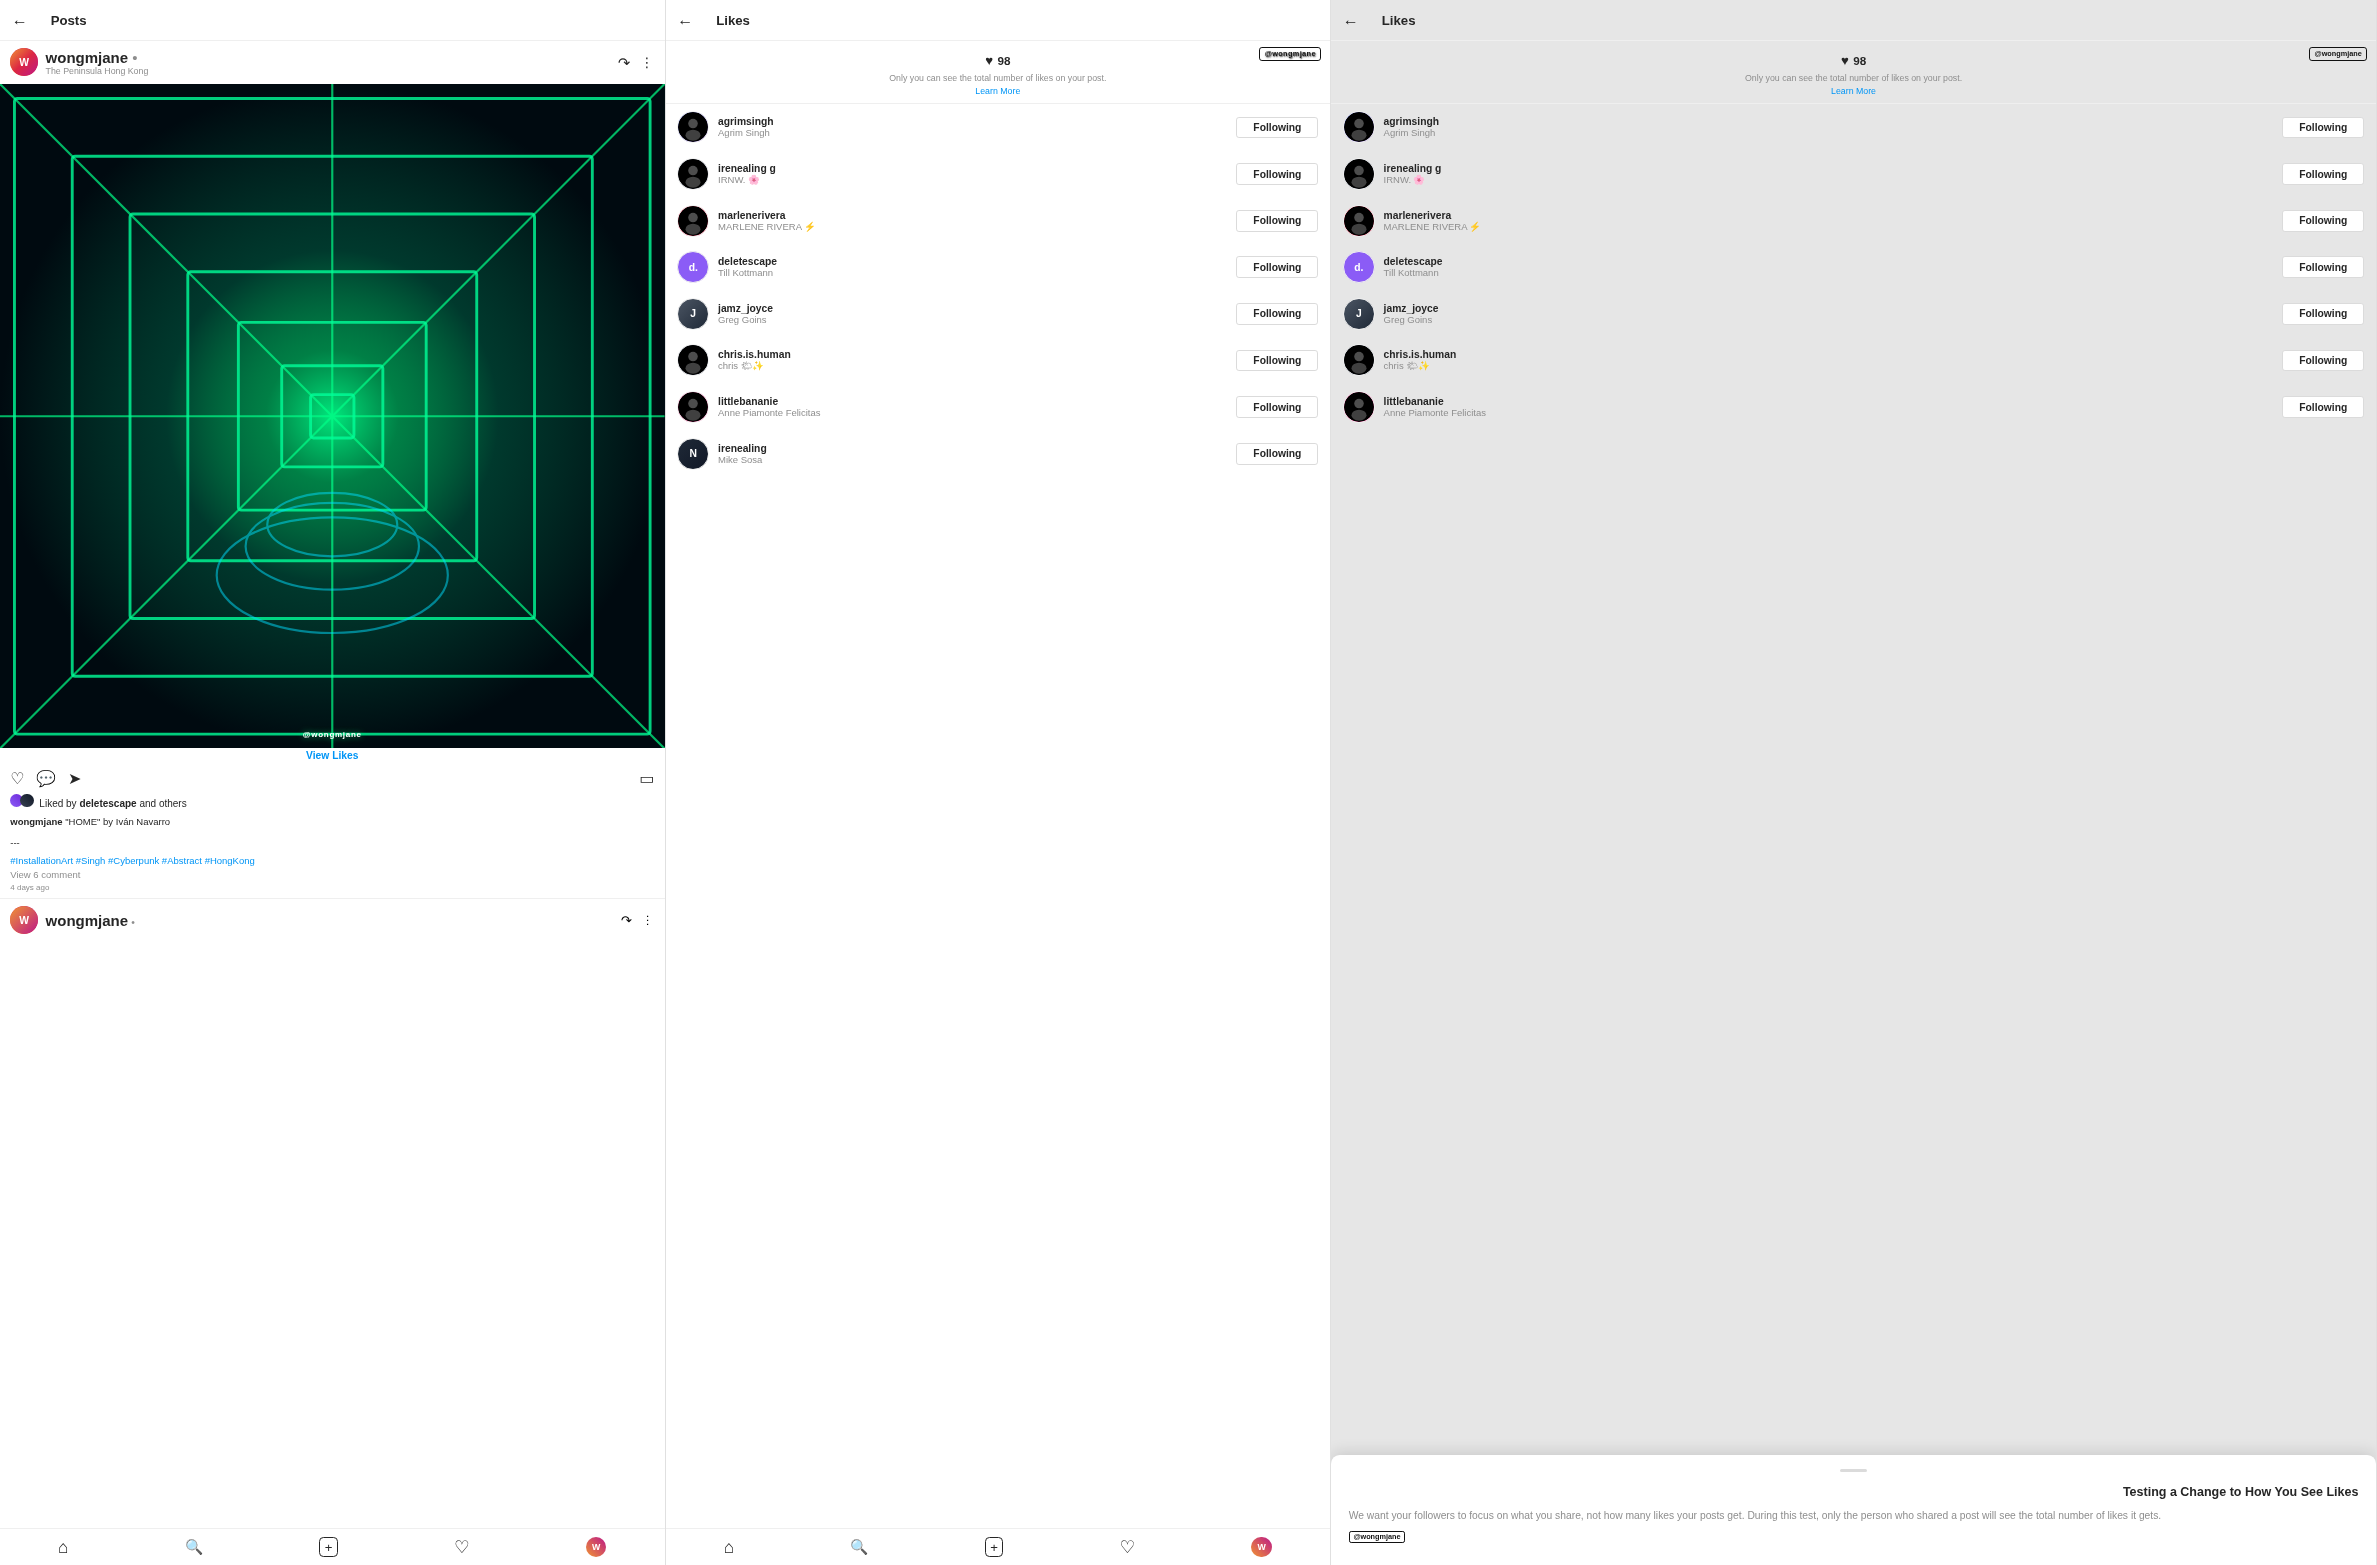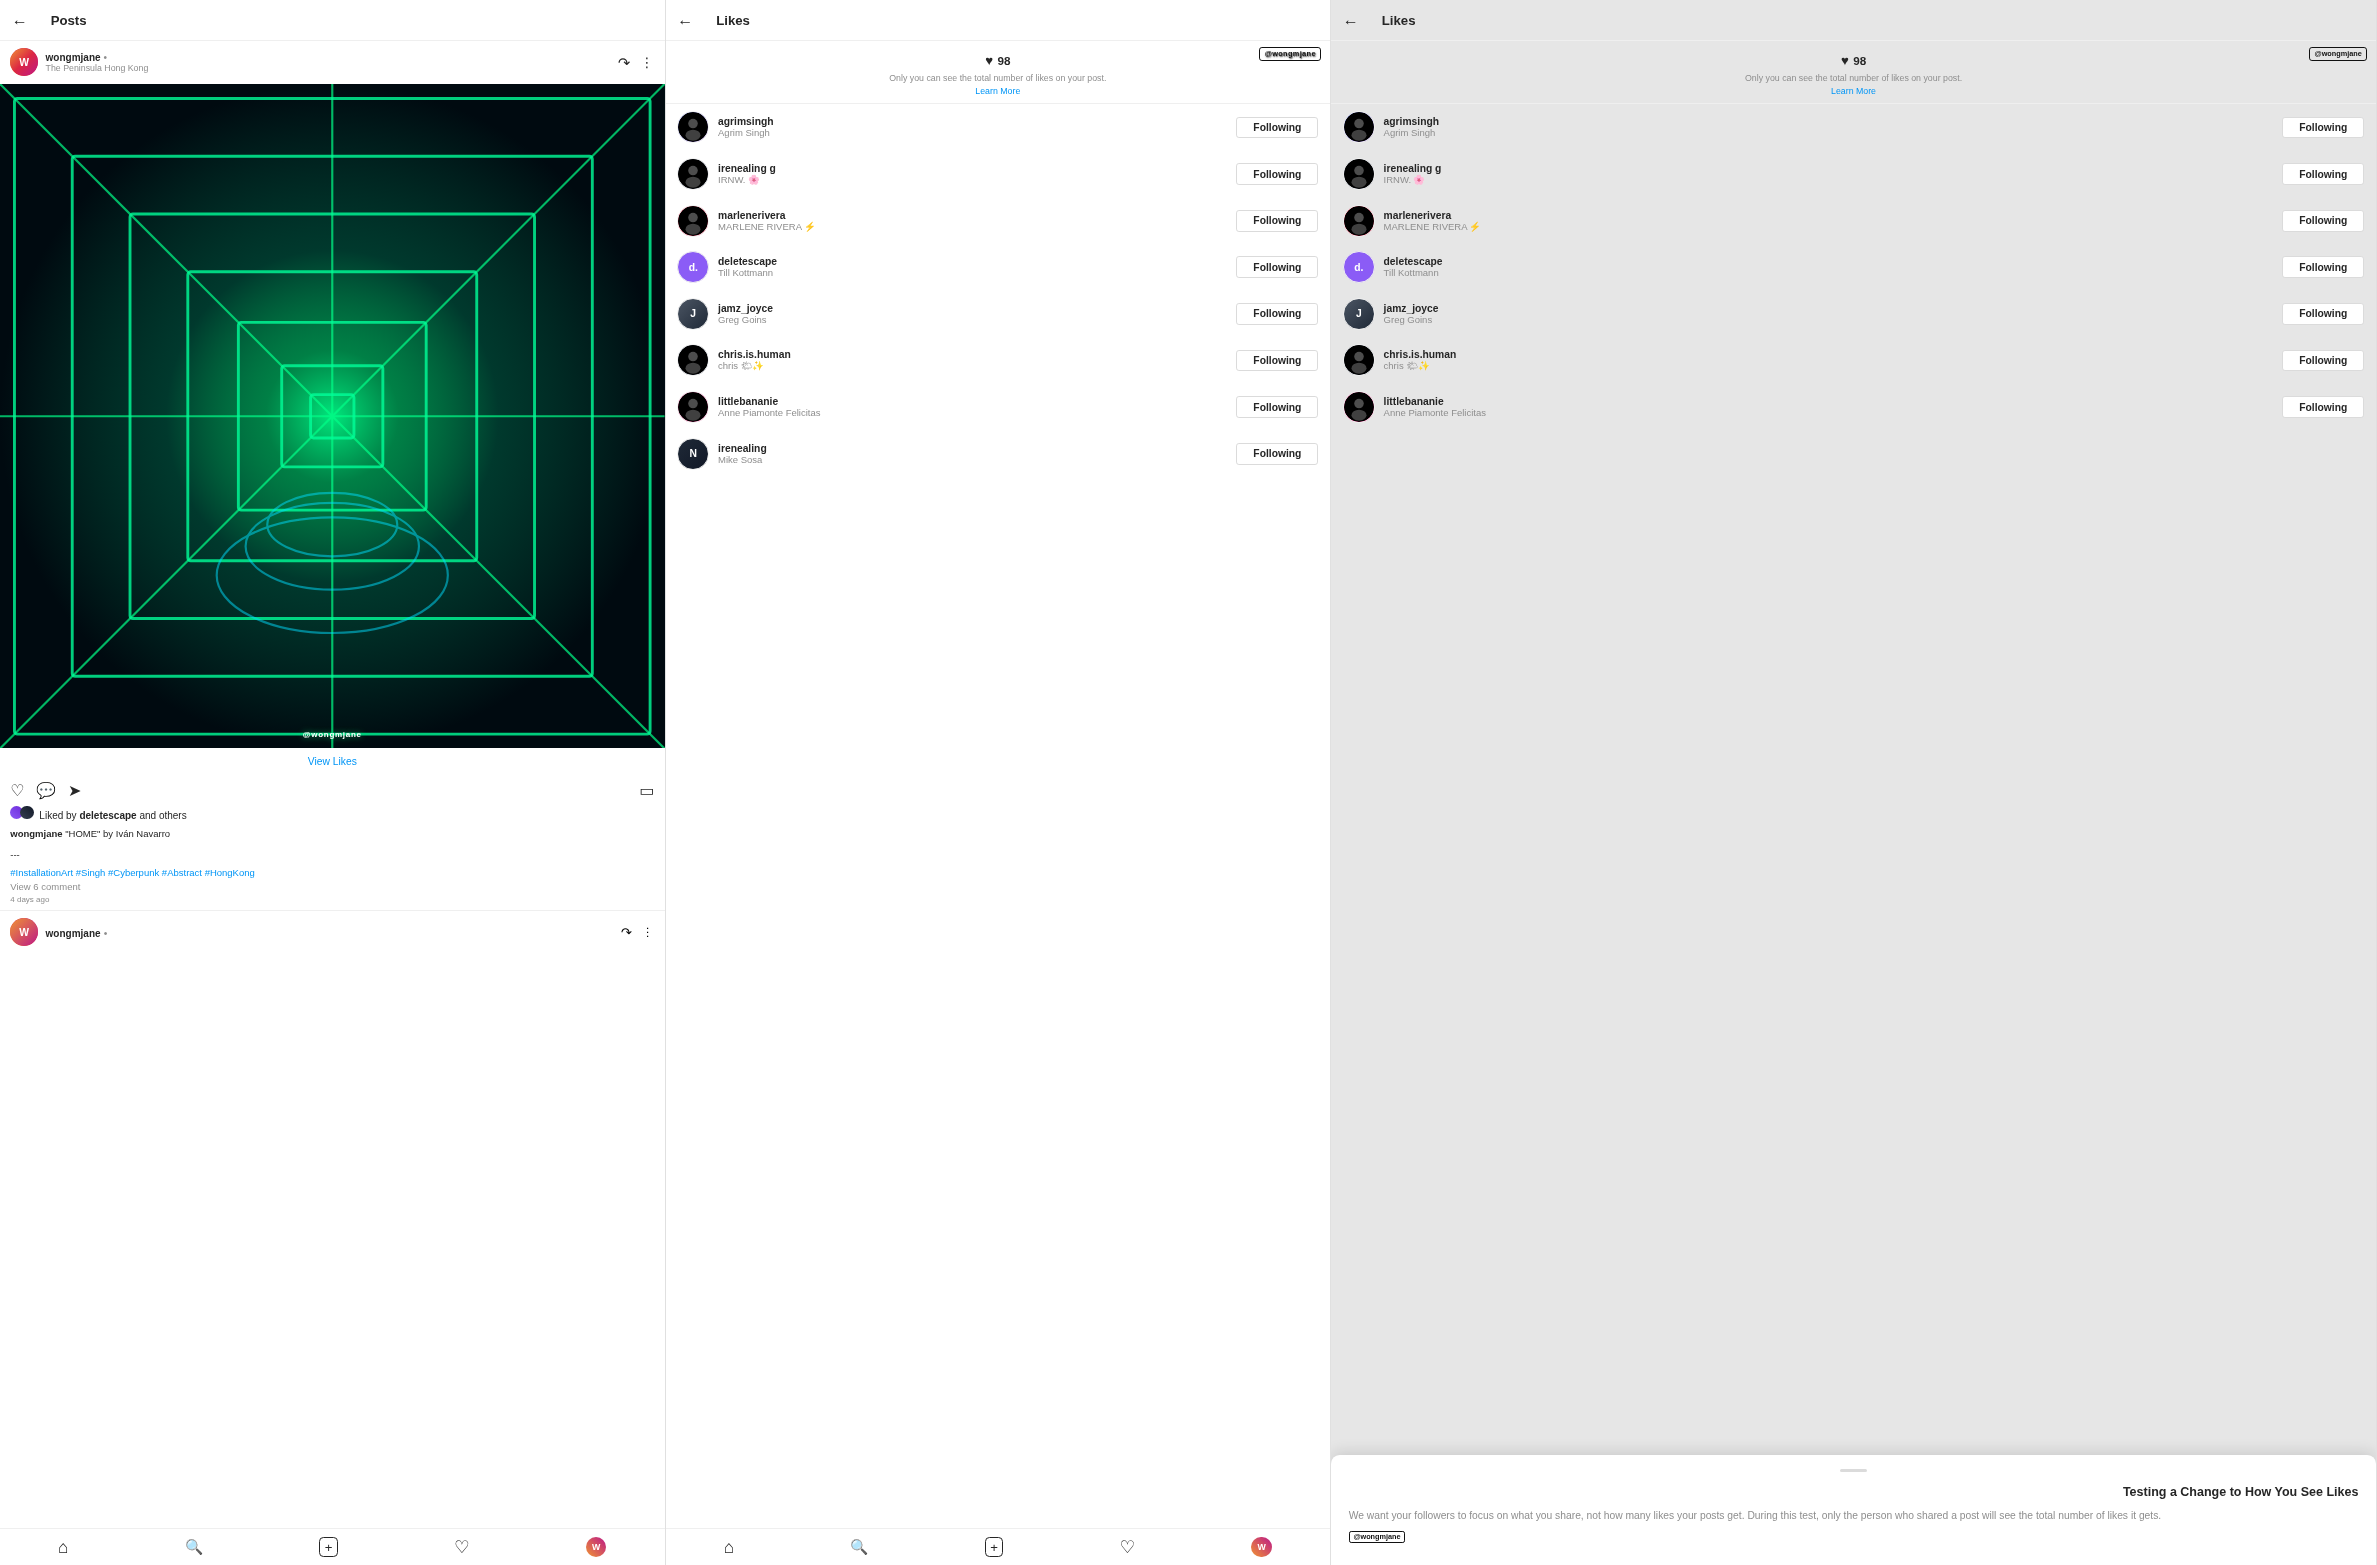--- a/index.html
+++ b/index.html
@@ -61,21 +61,21 @@
       background: linear-gradient(45deg, #f09433, #e6683c, #dc2743, #cc2366, #bc1888);
       display: flex;
       align-items: center;
       justify-content: center;
       color: white;
       font-size: 10.3px;
       font-weight: bold;
       flex-shrink: 0;
       overflow: hidden;
     }
-    .post-username { font-size: 10px; font-weight: 600; color: #262626; }
+    .post-username { font-size: 15px; font-weight: 600; color: #262626; }
     .post-subtitle { font-size: 8.8px; color: #8e8e8e; }
     .post-header-right {
       display: flex;
       align-items: center;
       gap: 10.3px;
       color: #262626;
       font-size: 13.2px;
     }
 
     
@@ -111,24 +111,24 @@
       left: 50%;
       transform: translateX(-50%);
       color: white;
       font-size: 8px;
       font-weight: 700;
       letter-spacing: 0.7px;
       text-shadow: 0 0 5.9px rgba(0,255,136,0.8);
     }
     .view-likes {
       text-align: center;
-      padding: 8px;
+      padding: 2px;
       color: #0095f6;
       font-size: 10.3px;
-      font-weight: 400;
+      font-weight: 700;
     }
 
     
     .post-actions {
       display: flex;
       align-items: center;
       padding: 5.9px 10.3px;
       justify-content: space-between;
     }
     .post-actions-left { display: flex; gap: 11.7px; align-items: center; }

